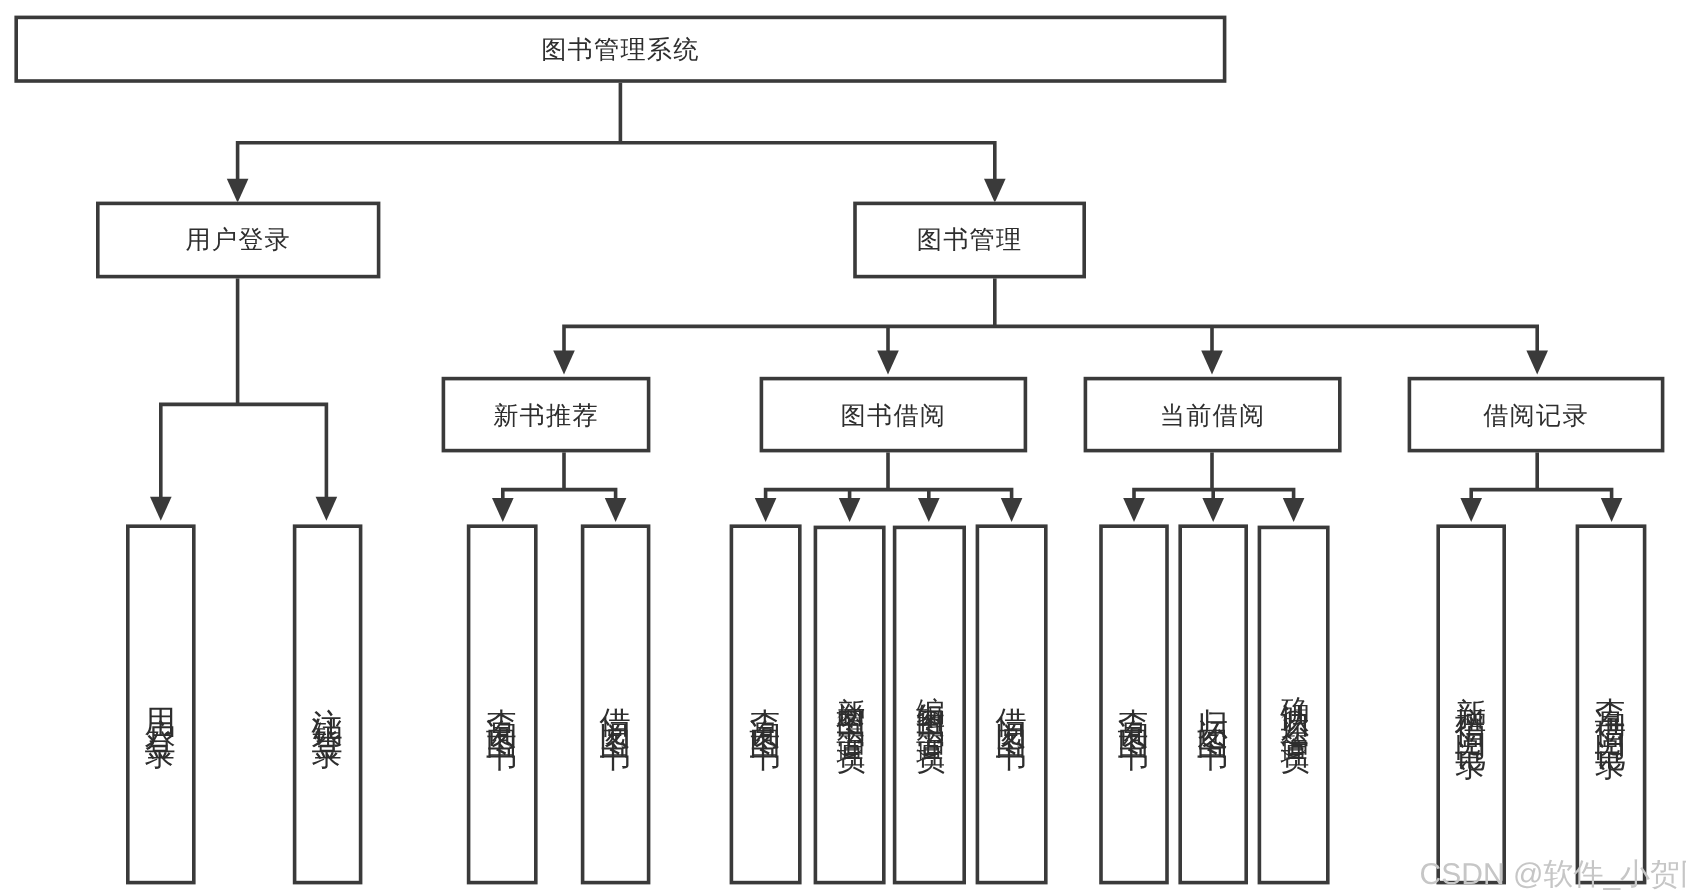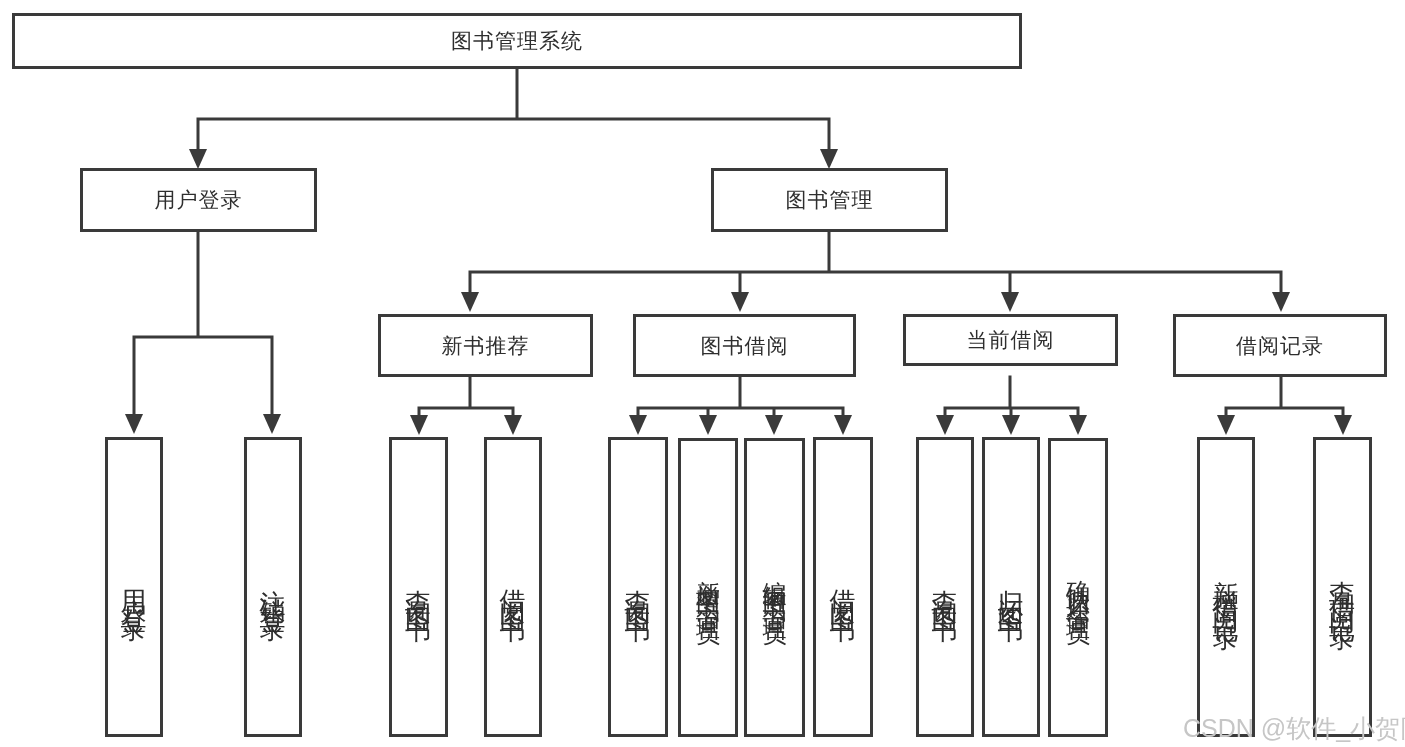--- a/index.html
+++ b/index.html
@@ -120,31 +120,31 @@
     </g>
   </svg>
 
   <div class="box h" style="left:12px; top:13px; width:1010px; height:56px;">
     <span>图书管理系统</span>
   </div>
 
   <div class="box h" style="left:80px; top:168px; width:237px; height:64px;">
     <span>用户登录</span>
   </div>
-  <div class="box h" style="left:711px; top:168px; width:237px; height:64px;">
+  <div class="box h" style="left:711px; top:168px; width:194px; height:64px;">
     <span>图书管理</span>
   </div>
 
-  <div class="box h" style="left:378px; top:314px; width:215px; height:63px;">
+  <div class="box h" style="left:368px; top:314px; width:174px; height:63px;">
     <span>新书推荐</span>
   </div>
   <div class="box h" style="left:633px; top:314px; width:223px; height:63px;">
     <span>图书借阅</span>
   </div>
-  <div class="box h" style="left:903px; top:314px; width:215px; height:52px;">
+  <div class="box h" style="left:903px; top:314px; width:215px; height:63px;">
     <span>当前借阅</span>
   </div>
   <div class="box h" style="left:1173px; top:314px; width:214px; height:63px;">
     <span>借阅记录</span>
   </div>
 
   <div class="box v" style="left:105px; top:437px; width:58px; height:300px;">
     <span>用户登录</span>
   </div>
   <div class="box v" style="left:244px; top:437px; width:58px; height:300px;">

